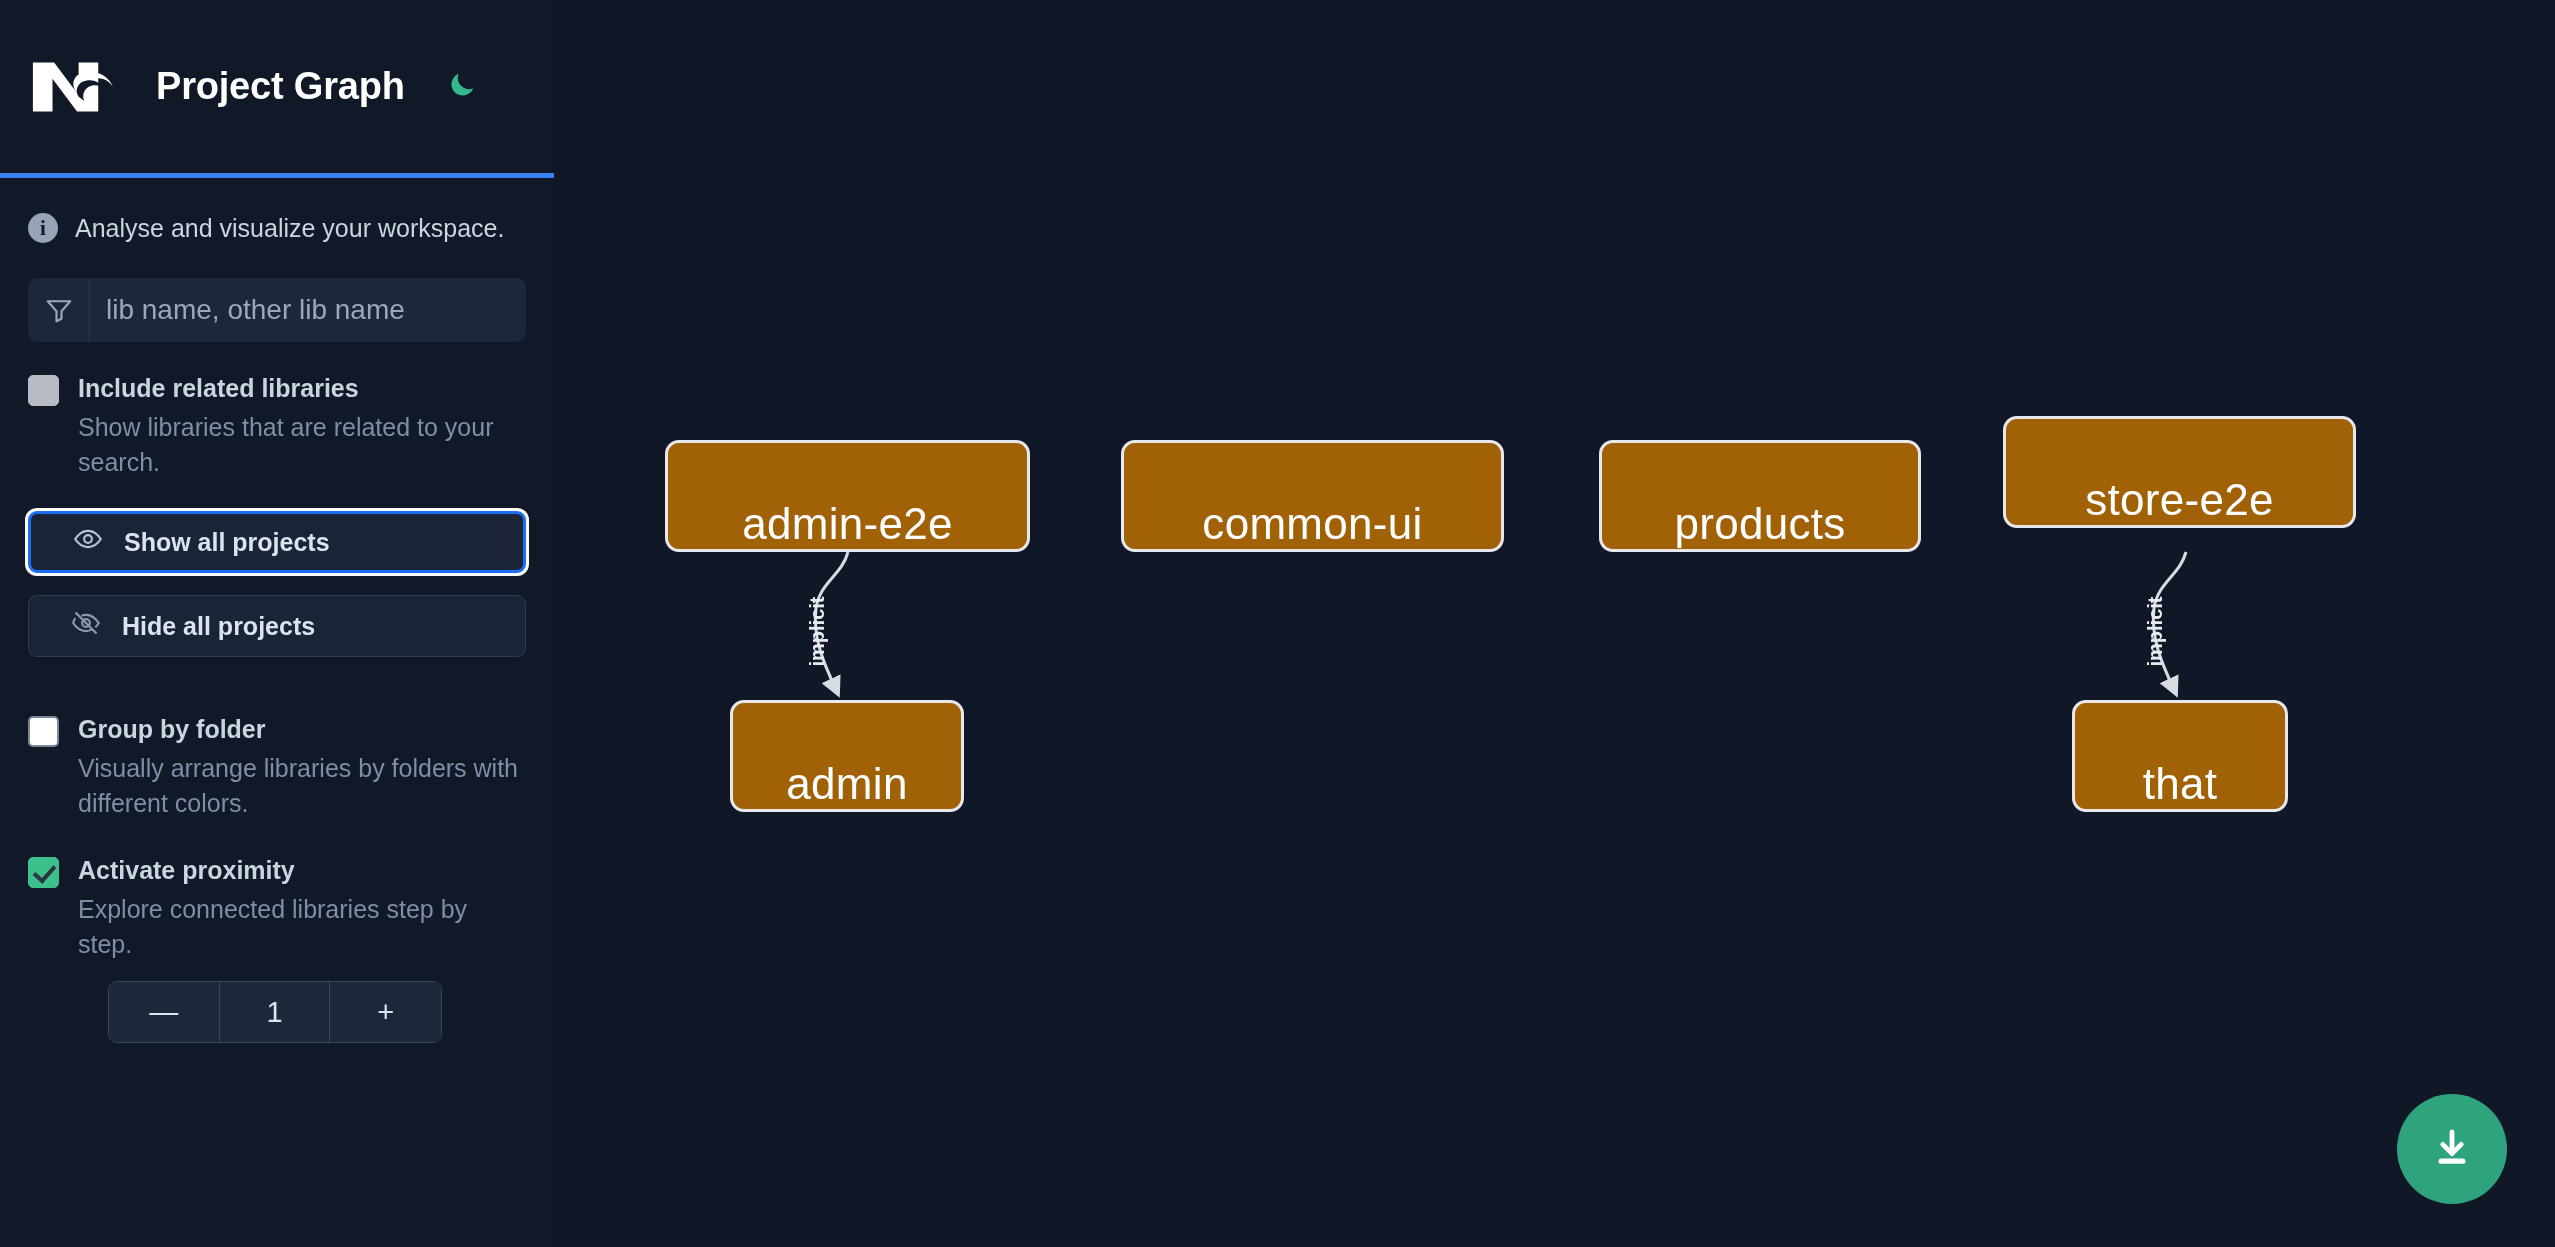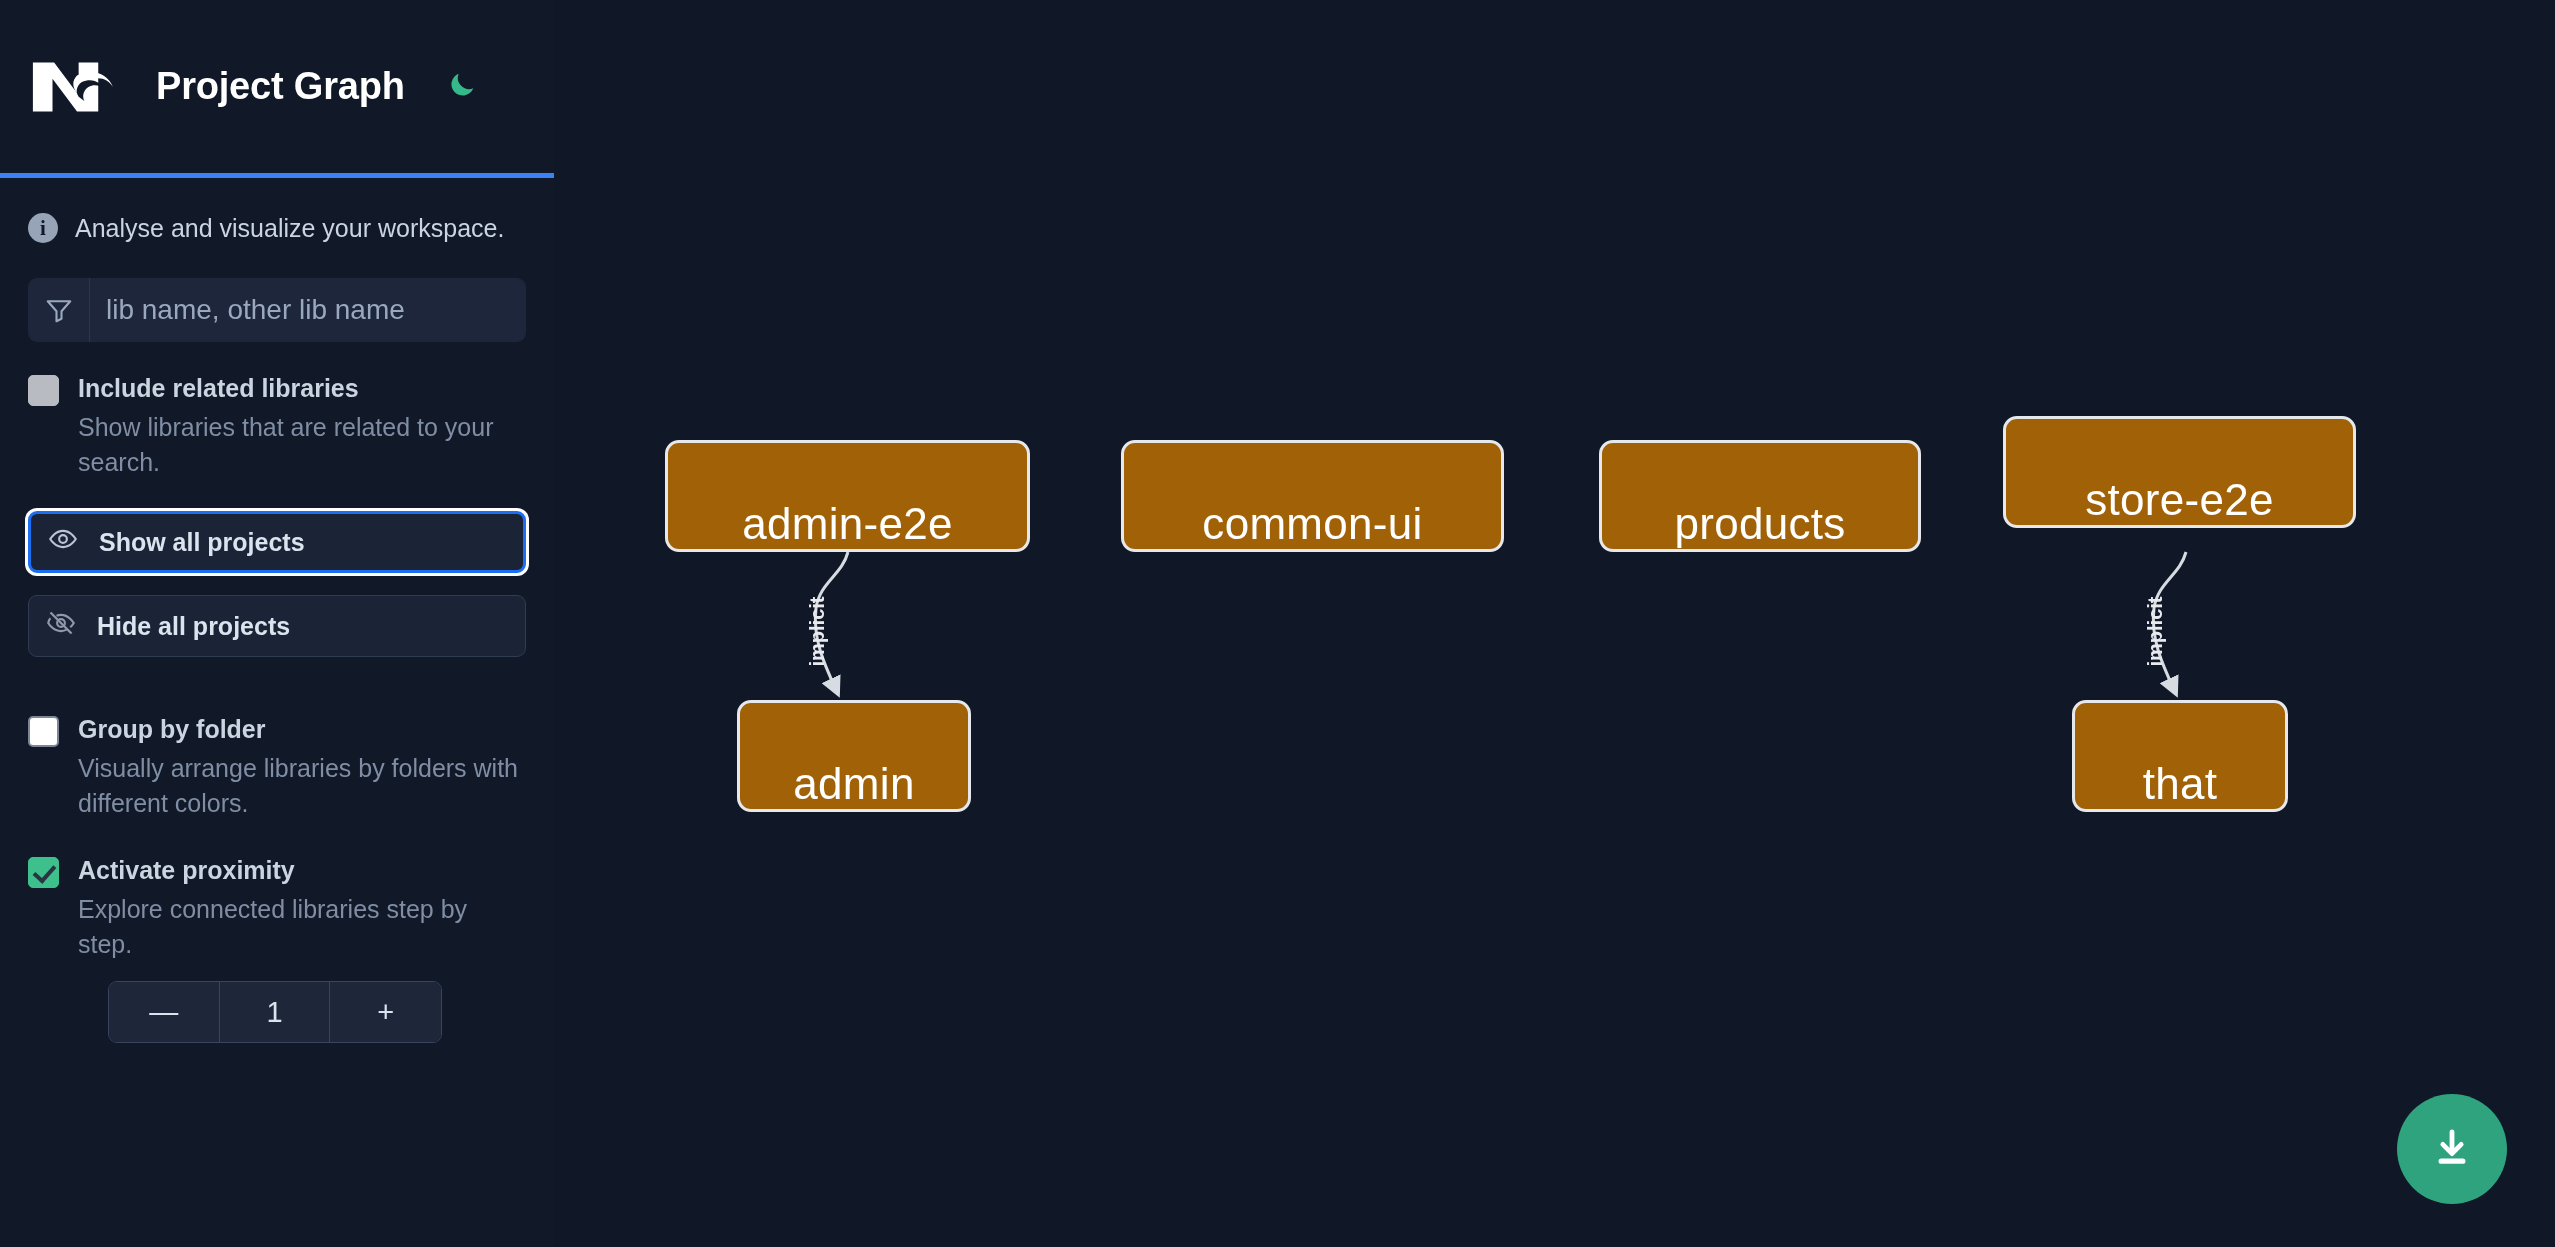--- a/index.html
+++ b/index.html
@@ -103,21 +103,21 @@
     transform: rotate(42deg);
   }
   .cb-body { flex: 1 1 auto; }
   .cb-title { color: #cbd5e1; font-size: 25px; font-weight: 700; line-height: 1.5; }
   .cb-desc { color: #7f8ea4; font-size: 25px; line-height: 1.43; margin-top: 2px; }
 
   .btn {
     width: 100%; height: 62px;
     display: flex; align-items: center;
     gap: 21px;
-    padding-left: 17px;
+    padding-left: 42px;
     background: #1b2436;
     border: 1px solid #303c52;
     border-radius: 9px;
     color: #dbe3ee;
     font-size: 25px; font-weight: 700;
     font-family: "Liberation Sans", sans-serif;
     cursor: pointer;
     margin-bottom: 22px;
   }
   .btn.focused {
@@ -310,21 +310,21 @@
     </div>
     <div class="node" style="left:567px; top:440px; width:383px; height:112px;">
       <span>common-ui</span>
     </div>
     <div class="node" style="left:1045px; top:440px; width:322px; height:112px;">
       <span>products</span>
     </div>
     <div class="node" style="left:1449px; top:416px; width:353px; height:112px;">
       <span>store-e2e</span>
     </div>
-    <div class="node" style="left:176px; top:700px; width:234px; height:112px;margin-left:7px;">
+    <div class="node" style="left:176px; top:700px; width:234px; height:112px;">
       <span>admin</span>
     </div>
     <div class="node" style="left:1518px; top:700px; width:216px; height:112px;">
       <span>that</span>
     </div>
 
     <span class="edge-label" style="left:228px; top:620px;">implicit</span>
     <span class="edge-label" style="left:1566px; top:620px;">implicit</span>
 
     <button class="fab">

